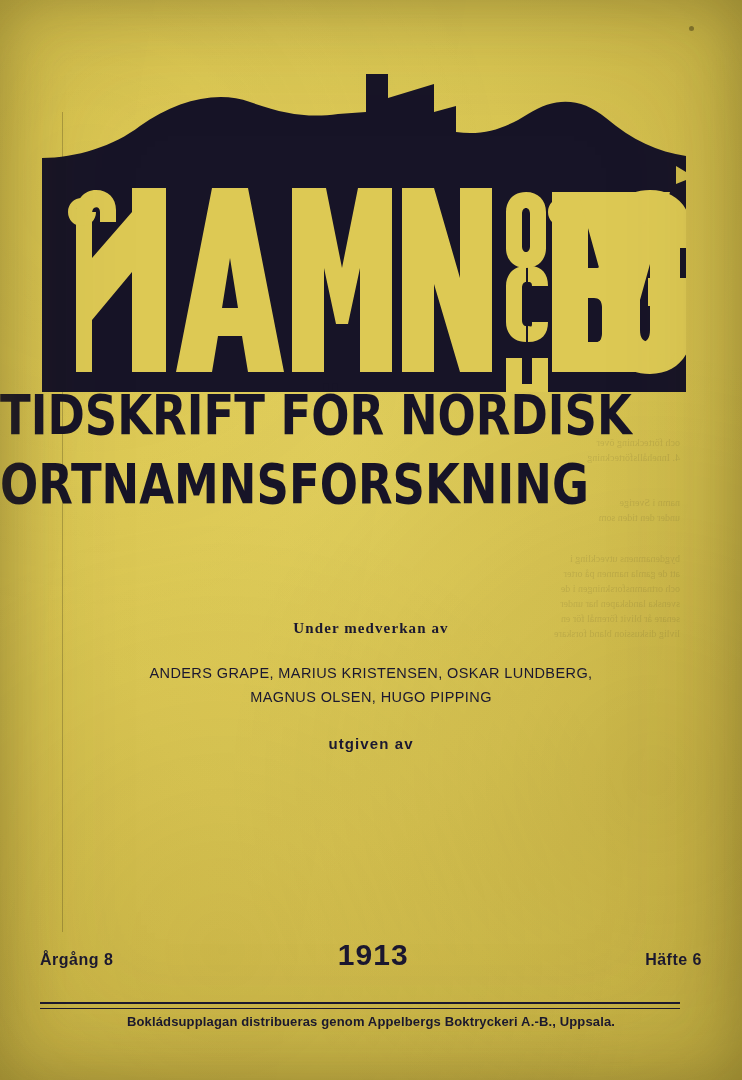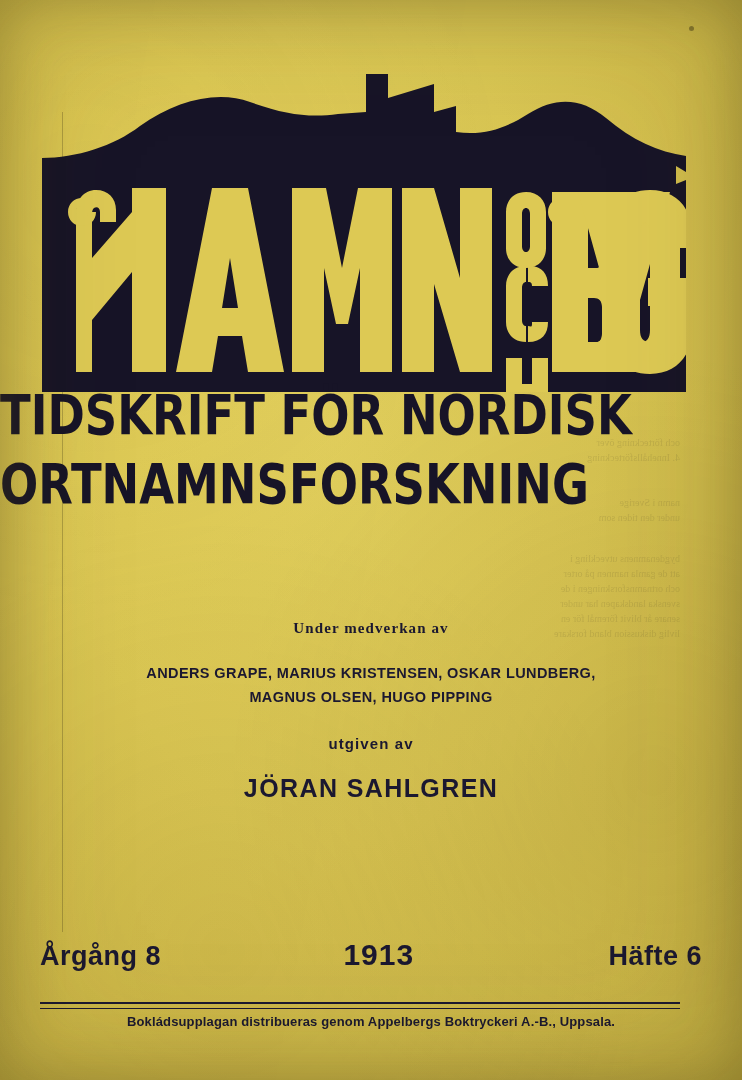--- a/index.html
+++ b/index.html
@@ -116,21 +116,21 @@
   }
   .credit-under {
     font-size: 15px;
     font-weight: 700;
     letter-spacing: 1.1px;
     margin-bottom: 24px;
     font-family: Liberation Serif, serif;
   }
   .credit-names {
     font-size: 14.5px;
-    font-weight: 700;
+    font-weight: 400;
     letter-spacing: 0.4px;
     line-height: 24px;
     margin-bottom: 26px;
   }
   .credit-utgiven {
     font-size: 15px;
     font-weight: 700;
     letter-spacing: 1.1px;
     margin-bottom: 22px;
   }
@@ -145,21 +145,21 @@
     position: absolute;
     left: 40px;
     right: 40px;
     top: 938px;
     display: flex;
     align-items: baseline;
     justify-content: space-between;
     color: #1b1830;
   }
   .issue-volume, .issue-number {
-    font-size: 27px;
+    font-size: 16px;
     font-weight: 700;
     letter-spacing: 0.5px;
   }
   .issue-year {
     font-size: 30px;
     font-weight: 700;
     letter-spacing: 1px;
     position: relative;
     left: -6px;
   }
@@ -296,21 +296,20 @@
     <span class="subtitle-line2">ORTNAMNSFORSKNING</span>
   </div>
 
   <div class="credits">
     <div class="credit-under">Under medverkan av</div>
     <div class="credit-names">
       <div>ANDERS GRAPE, MARIUS KRISTENSEN, OSKAR LUNDBERG,</div>
       <div>MAGNUS OLSEN, HUGO PIPPING</div>
     </div>
     <div class="credit-utgiven">utgiven av</div>
-    <div class="credit-editor">JÖRAN SAHLGREN</div>
   </div>
 
   <div class="issue-row">
     <div class="issue-volume">Årgång 8</div>
     <div class="issue-year">1913</div>
     <div class="issue-number">Häfte 6</div>
   </div>
 
   <div class="rule top"></div>
   <div class="rule bottom"></div>

